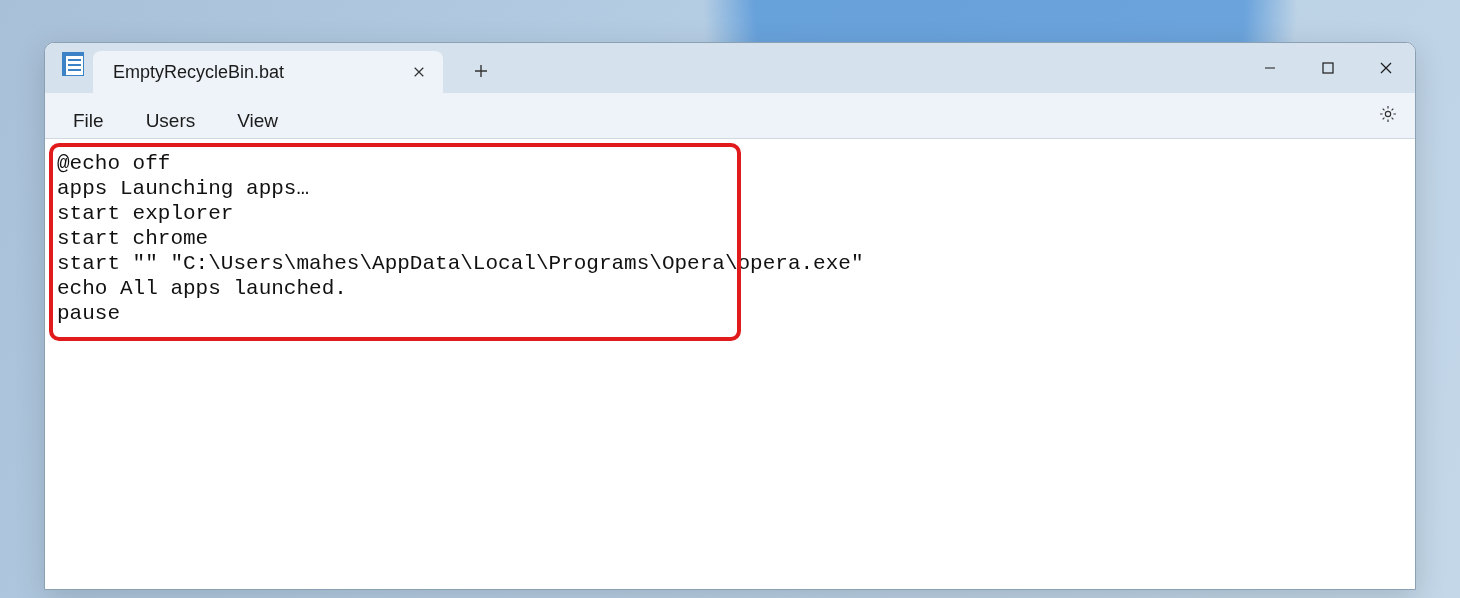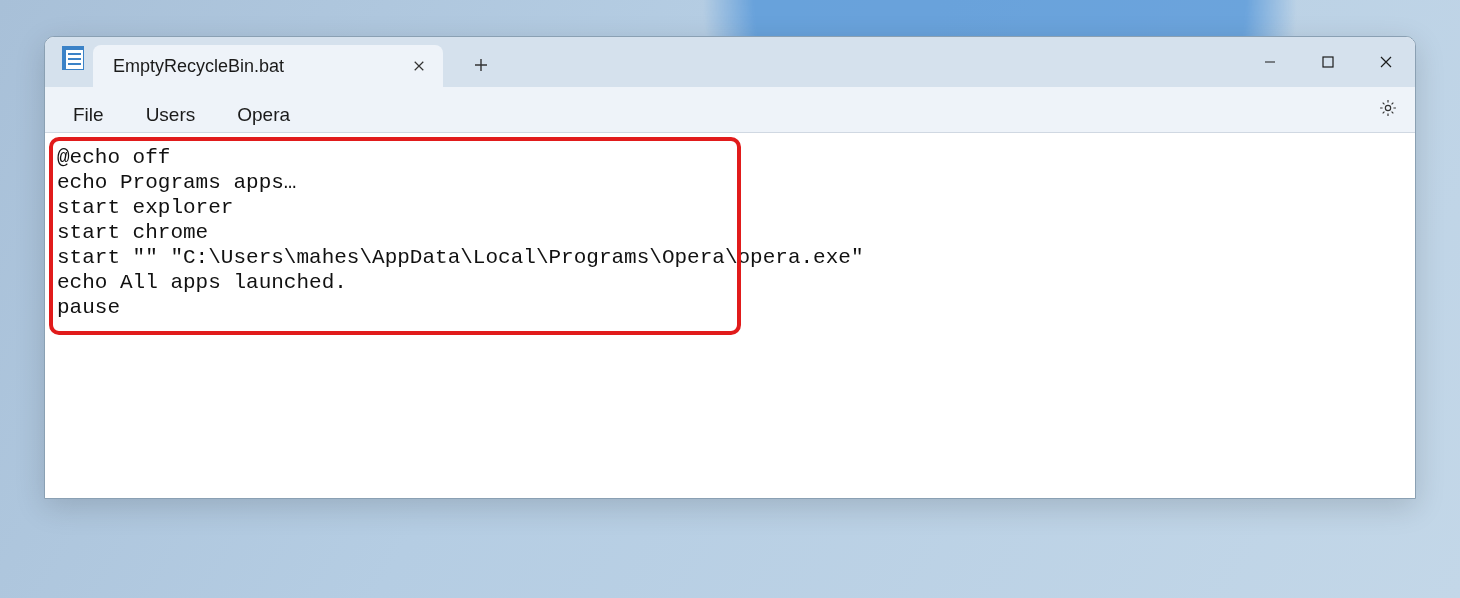--- a/index.html
+++ b/index.html
@@ -18,23 +18,23 @@
     position: absolute;
     top: -300px; left: 700px;
     width: 600px; height: 600px;
     border-radius: 50%;
     background: radial-gradient(circle at 50% 50%, #2a7fd5 0%, #2a7fd5 58%, rgba(42,127,213,0) 70%);
     opacity: 0.55;
     filter: blur(1px);
   }
   .window {
     position: absolute;
-    top: 36px; left: 44px;
+    top: 42px; left: 44px;
     width: 1372px;
-    height: 463px; 
+    height: 548px; 
     background: #ffffff;
     border: 1px solid #8aa0b3;
     border-radius: 10px 10px 0 0;
     box-shadow: 0 8px 30px rgba(0,0,0,0.15);
     overflow: hidden;
     display: flex;
     flex-direction: column;
   }
   
   .titlebar {
@@ -199,34 +199,34 @@
         <svg viewBox="0 0 14 14">
             <path d="M2 2 L12 12 M12 2 L2 12"></path>
           </svg>
       </div>
     </div>
   </div>
 
   <div class="menubar">
     <div class="menu-item">File</div>
     <div class="menu-item">Users</div>
-    <div class="menu-item">Opera</div>
+    <div class="menu-item">View</div>
     <div class="settings-btn">
       <span>
         <svg viewBox="0 0 24 24">
             <circle cx="12" cy="12" r="3.2"></circle>
             <path d="M12 2.5v3M12 18.5v3M21.5 12h-3M5.5 12h-3M18.4 5.6l-2.1 2.1M7.7 16.3l-2.1 2.1M18.4 18.4l-2.1-2.1M7.7 7.7 5.6 5.6"></path>
           </svg>
       </span>
     </div>
   </div>
 
   <div class="editor-wrap">
     <div class="editor" id="editor" contenteditable="false" style="">@echo off
-echo Programs apps…
+apps Launching apps…
 start explorer
 start chrome
 start "" "C:\Users\mahes\AppData\Local\Programs\Opera\opera.exe"
 echo All apps launched.
 pause</div>
     <div class="annotation-box"></div>
   </div>
 
 </div>
 

